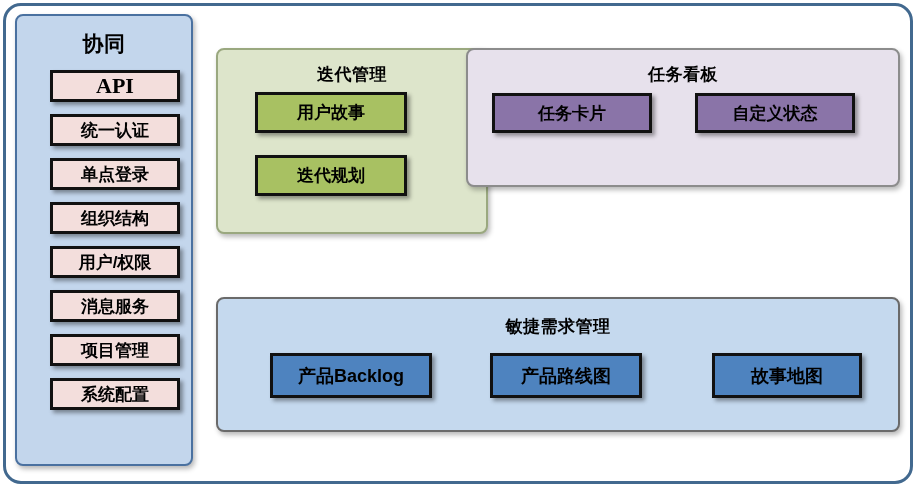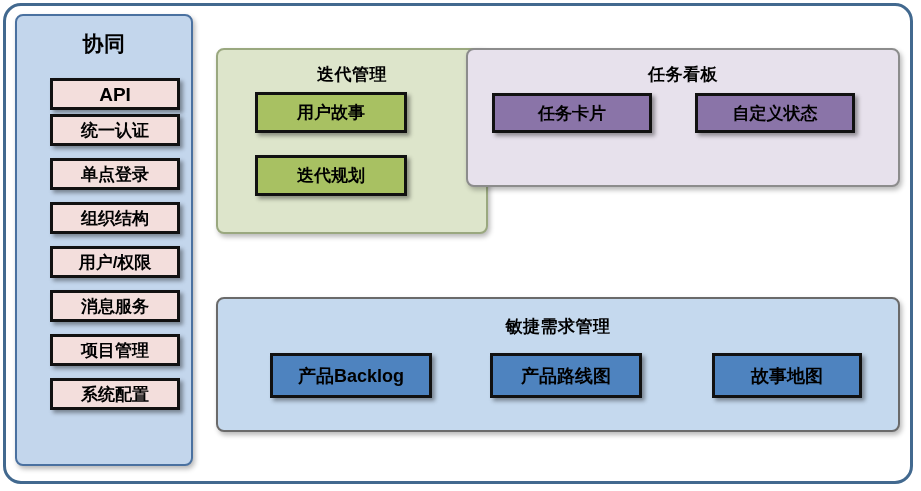--- a/index.html
+++ b/index.html
@@ -125,23 +125,22 @@
   .chip-sidebar {
     left: 33px;
     width: 130px;
     height: 32px;
     background: #f3dedc;
     font-size: 17px;
     font-family: "Liberation Serif", "DejaVu Serif", serif;
     font-weight: bold;
   }
   .chip-sidebar.latin {
-    font-family: Liberation Sans, sans-serif;
-    font-size: 19px;
-    margin-top: 8px;
+    font-family: Liberation Serif, serif;
+    font-size: 22px;
   }
 
   .chip-green {
     left: 37px;
     width: 152px;
     height: 41px;
     background: #a8c162;
     font-size: 17px;
     font-family: "Liberation Serif", "DejaVu Serif", serif;
     font-weight: bold;

